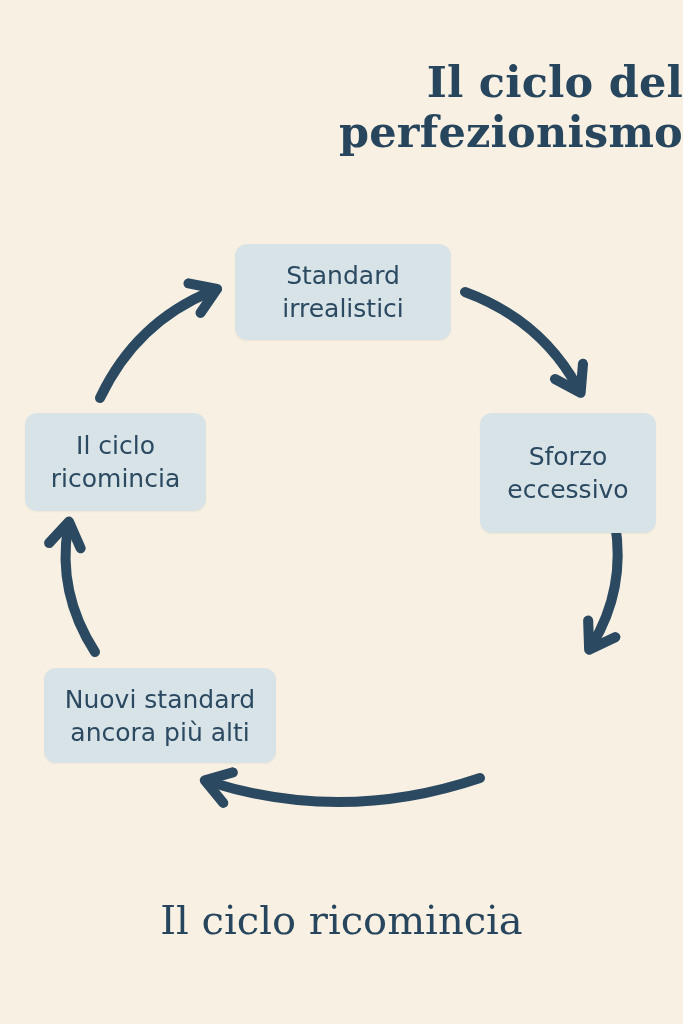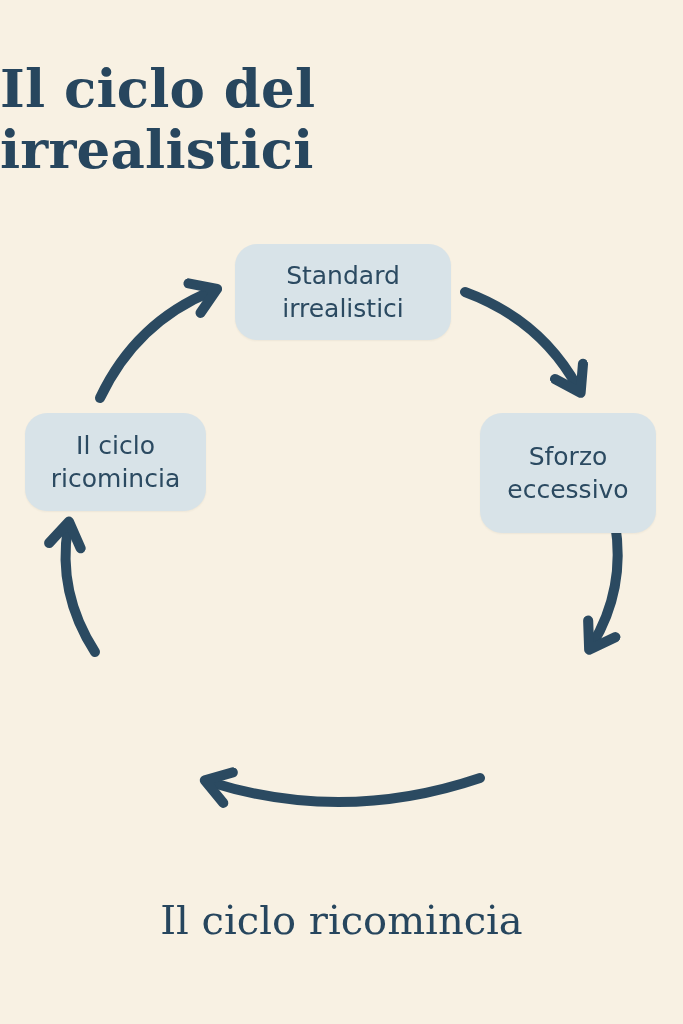--- a/index.html
+++ b/index.html
@@ -23,24 +23,24 @@
     width: 683px;
     height: 1024px;
     background: var(--background);
   }
   .title {
     position: absolute;
     top: 58px;
     left: 0;
     width: 100%;
     margin: 0;
-    text-align: left;
+    text-align: right;
     font-family: "DejaVu Serif", serif;
     font-weight: 700;
-    font-size: 53px;
+    font-size: 43px;
     line-height: 1.16;
     color: var(--navy);
     letter-spacing: 0.2px;
   }
   .arrows {
     position: absolute;
     left: 0;
     top: 0;
     width: 683px;
     height: 1024px;
@@ -55,21 +55,21 @@
   .arrows .head {
     fill: none;
     stroke: var(--arrow);
     stroke-width: 2.4;
     stroke-linecap: round;
     stroke-linejoin: round;
   }
   .node {
     position: absolute;
     background: var(--node-fill);
-    border-radius: 22px;
+    border-radius: 12px;
     display: flex;
     align-items: center;
     justify-content: center;
     text-align: center;
     color: var(--node-text);
     font-size: 25px;
     font-weight: 500;
     line-height: 1.32;
     padding: 6px 10px;
     box-shadow: 0 1px 2px rgba(60,60,40,0.06);
@@ -89,38 +89,39 @@
     font-weight: 400;
     font-size: 40px;
     color: var(--navy);
   }
 </style>
 </head>
 <body>
 
 <div class="poster">
 
-  <h1 class="title"><span>Il ciclo del</span><br><span>irrealistici</span></h1>
+  <h1 class="title"><span>Il ciclo del</span><br><span>perfezionismo</span></h1>
 
   <svg class="arrows" viewBox="0 0 683 1024" xmlns="http://www.w3.org/2000/svg">
     <defs>
       <marker id="ah" viewBox="0 0 10 10" refX="6.5" refY="5" markerWidth="4.2" markerHeight="4.2" orient="auto">
         <path class="head" d="M 2 1.2 L 7.8 5 L 2 8.8"></path>
       </marker>
     </defs>
     <path class="flow" d="M 100 398 Q 136 322 212 291" marker-end="url(#ah)"></path>
     <path class="flow" d="M 465 292 Q 541 320 578 388" marker-end="url(#ah)"></path>
     <path class="flow" d="M 615 523 Q 626 589 592 645" marker-end="url(#ah)"></path>
     <path class="flow" d="M 480 778 Q 344 824 210 782" marker-end="url(#ah)"></path>
     <path class="flow" d="M 95 652 Q 57 593 68 527" marker-end="url(#ah)"></path>
   </svg>
 
   <div class="node node-top">Standard irrealistici</div>
 
   <div class="node node-right">Sforzo eccessivo</div>
 
 
+  <div class="node node-bottom-left">Nuovi standard ancora più alti</div>
 
   <div class="node node-left">Il ciclo ricomincia</div>
 
   <div class="footer">Il ciclo ricomincia</div>
 
 </div>
 
 </body></html>

